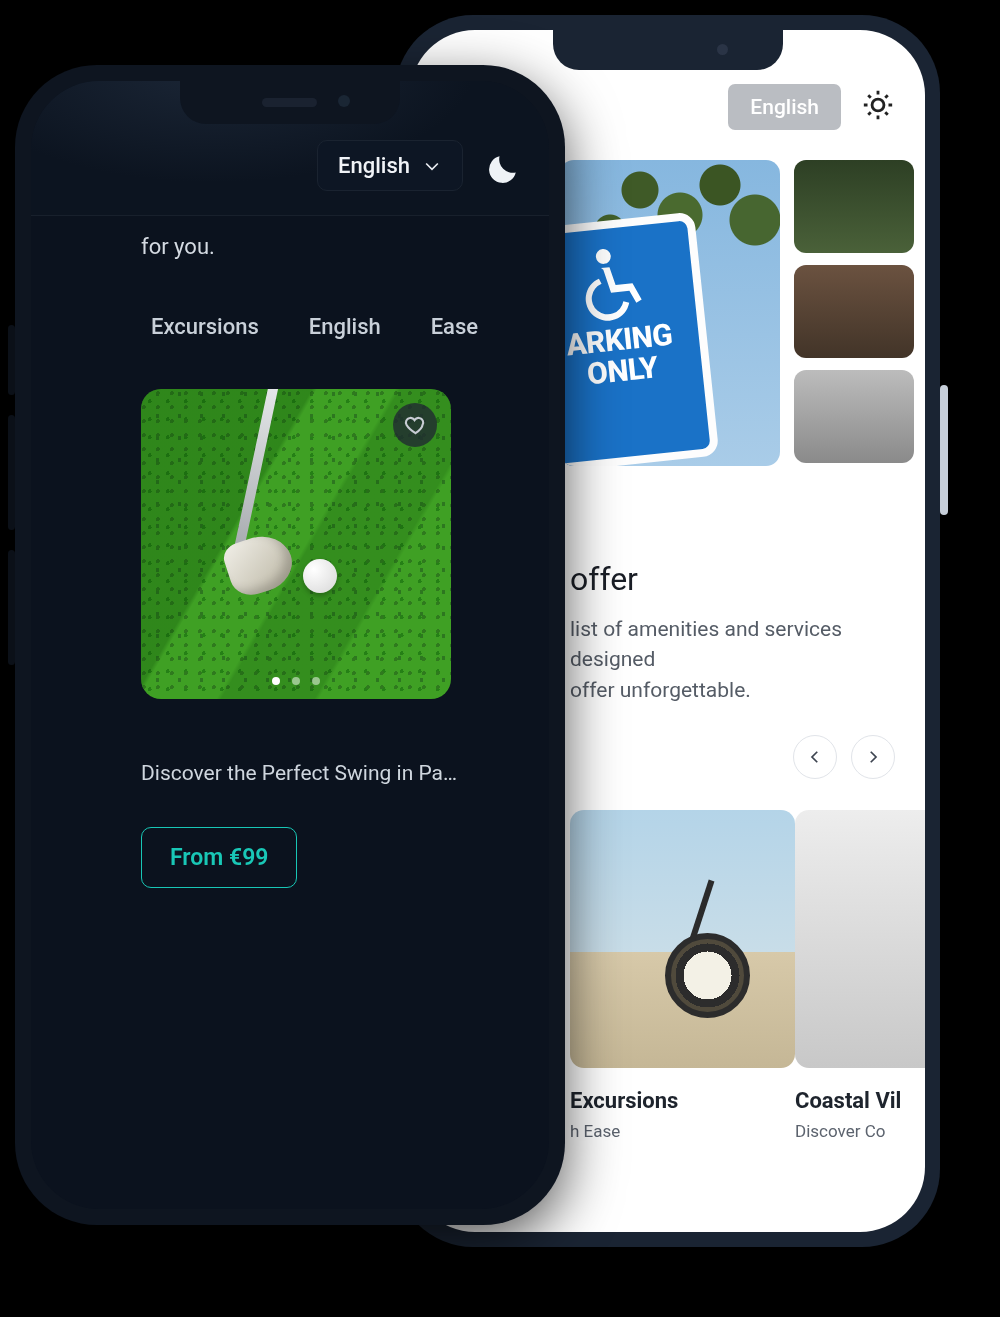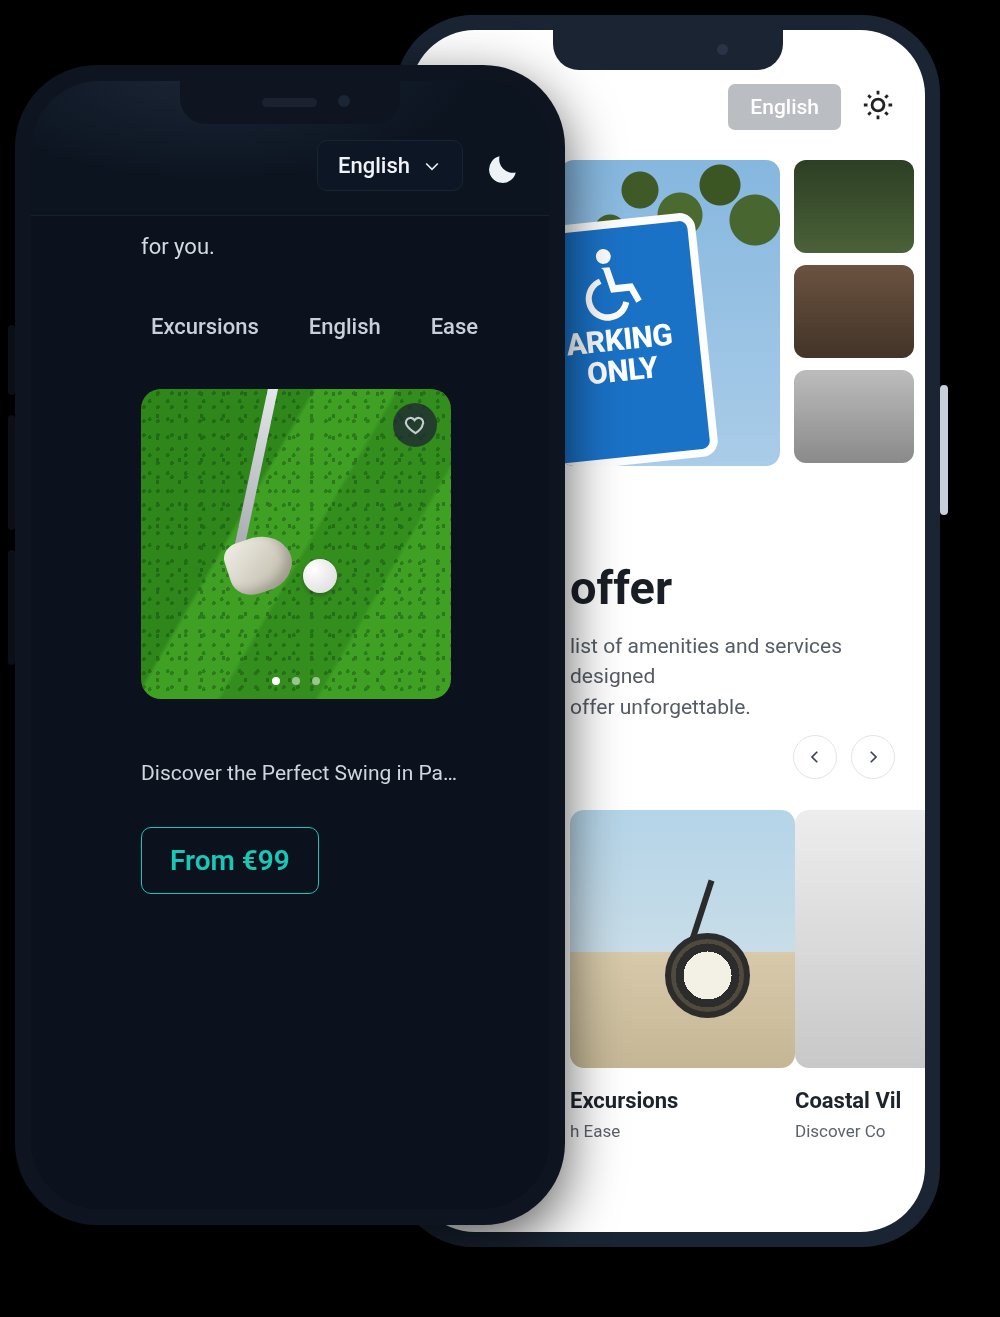--- a/index.html
+++ b/index.html
@@ -107,21 +107,21 @@
     width:120px; height:93px; border-radius:12px;
     background:#777;
   }
   .thumb1{background:linear-gradient(#2d3f24,#4a6139);}
   .thumb2{background:linear-gradient(#6b5240,#423428);}
   .thumb3{background:linear-gradient(#bcbcbc,#8a8a8a);}
 
   .offer-block{
     position:absolute; top:400px; left:160px; right:30px;
   }
-  .offer-title{ font-size:47px; font-weight:700; color:#1a1e26; }
+  .offer-title{ font-size:32px; font-weight:400; color:#1a1e26; }
   .offer-text{ margin-top:16px; font-size:21px; color:#555c66; line-height:1.45; }
   .nav-arrows{
     position:absolute; top:175px; right:0;
     display:flex; gap:14px;
   }
   .nav-arrow{
     width:44px; height:44px; border-radius:50%;
     background:#fff; border:1px solid #e1e4e9;
     display:flex; align-items:center; justify-content:center;
     color:#3d4450; font-size:22px;
@@ -275,21 +275,21 @@
   .dots span.active{background:#fff;}
 
   .card-meta{ margin-top:62px; padding-left:80px; color:#d4dae2;}
   .tagline{ font-size:21px; color:#cfd6de; white-space:nowrap; overflow:hidden; text-overflow:ellipsis; width:320px;}
   .card-title{ margin-top:18px; font-size:29px; font-weight:700; color:#fff;}
   .chips{ margin-top:30px; display:flex; gap:46px; color:#c6cdd6; font-size:20px; padding-left:40px;}
   .price-btn{
     margin-top:42px; display:inline-block;
     border:1.6px solid #18c6b5; color:#19c7b6;
     padding:16px 28px; border-radius:10px;
-    font-size:28px; font-weight:600;
+    font-size:23px; font-weight:600;
   }
 </style>
 </head>
 <body>
 
 <div class="phone-back">
   <div class="phone-back-side-btn"></div>
   <div class="phone-back-screen">
     <div class="back-notch"></div>
 

